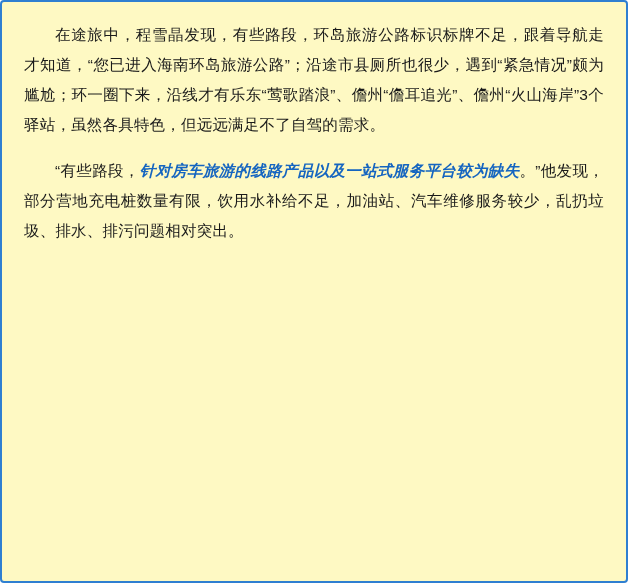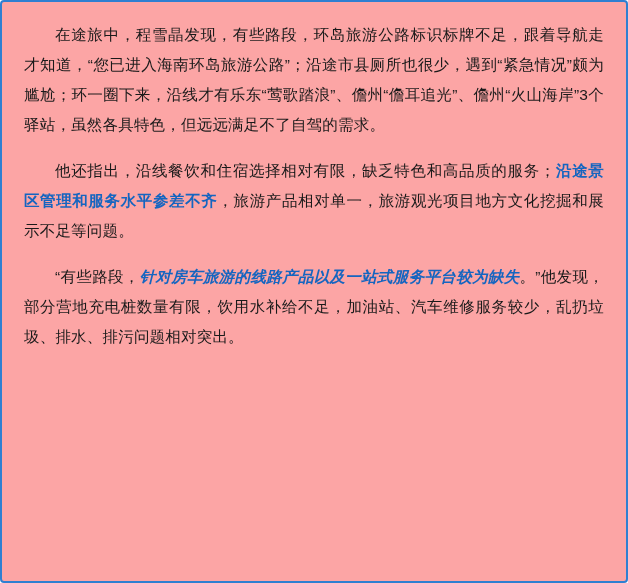--- a/index.html
+++ b/index.html
@@ -11,21 +11,21 @@
     height: 583px;
     background: #ffffff;
     font-family: "Liberation Sans", sans-serif;
   }
   .article-card {
     box-sizing: border-box;
     width: 628px;
     height: 583px;
     border: 2px solid #2f7fd1;
     border-radius: 4px;
-    background: #fca5a5;
+    background: #fef9c3;
     padding: 18px 22px 10px 22px;
     overflow: hidden;
   }
   .para {
     margin: 0 0 16px 0;
     font-size: 15.5px;
     line-height: 30px;
     color: #1a1a1a;
     text-align: justify;
     text-indent: 2em;
@@ -38,16 +38,15 @@
     color: #1565c0;
     font-weight: bold;
   }
 </style>
 </head>
 <body>
 
 <div class="article-card" style="border-color: rgb(47, 127, 209);">
   <div id="paragraphs-container">
       <p class="para"><span>在途旅中，程雪晶发现，有些路段，环岛旅游公路标识标牌不足，跟着导航走才知道，“您已进入海南环岛旅游公路”；沿途市县厕所也很少，遇到“紧急情况”颇为尴尬；环一圈下来，沿线才有乐东“莺歌踏浪”、儋州“儋耳追光”、儋州“火山海岸”3个驿站，虽然各具特色，但远远满足不了自驾的需求。</span></p>
-      <p class="para"><span>他还指出，沿线餐饮和住宿选择相对有限，缺乏特色和高品质的服务；</span><span class="hl" style="color: rgb(21, 101, 192);">沿途景区管理和服务水平参差不齐</span><span>，旅游产品相对单一，旅游观光项目地方文化挖掘和展示不足等问题。</span></p>
       <p class="para"><span>“有些路段，</span><span class="hl" style="color: rgb(21, 101, 192); font-style: italic;">针对房车旅游的线路产品以及一站式服务平台较为缺失</span><span>。”他发现，部分营地充电桩数量有限，饮用水补给不足，加油站、汽车维修服务较少，乱扔垃圾、排水、排污问题相对突出。</span></p>
     </div>
 </div>
 
 </body></html>

